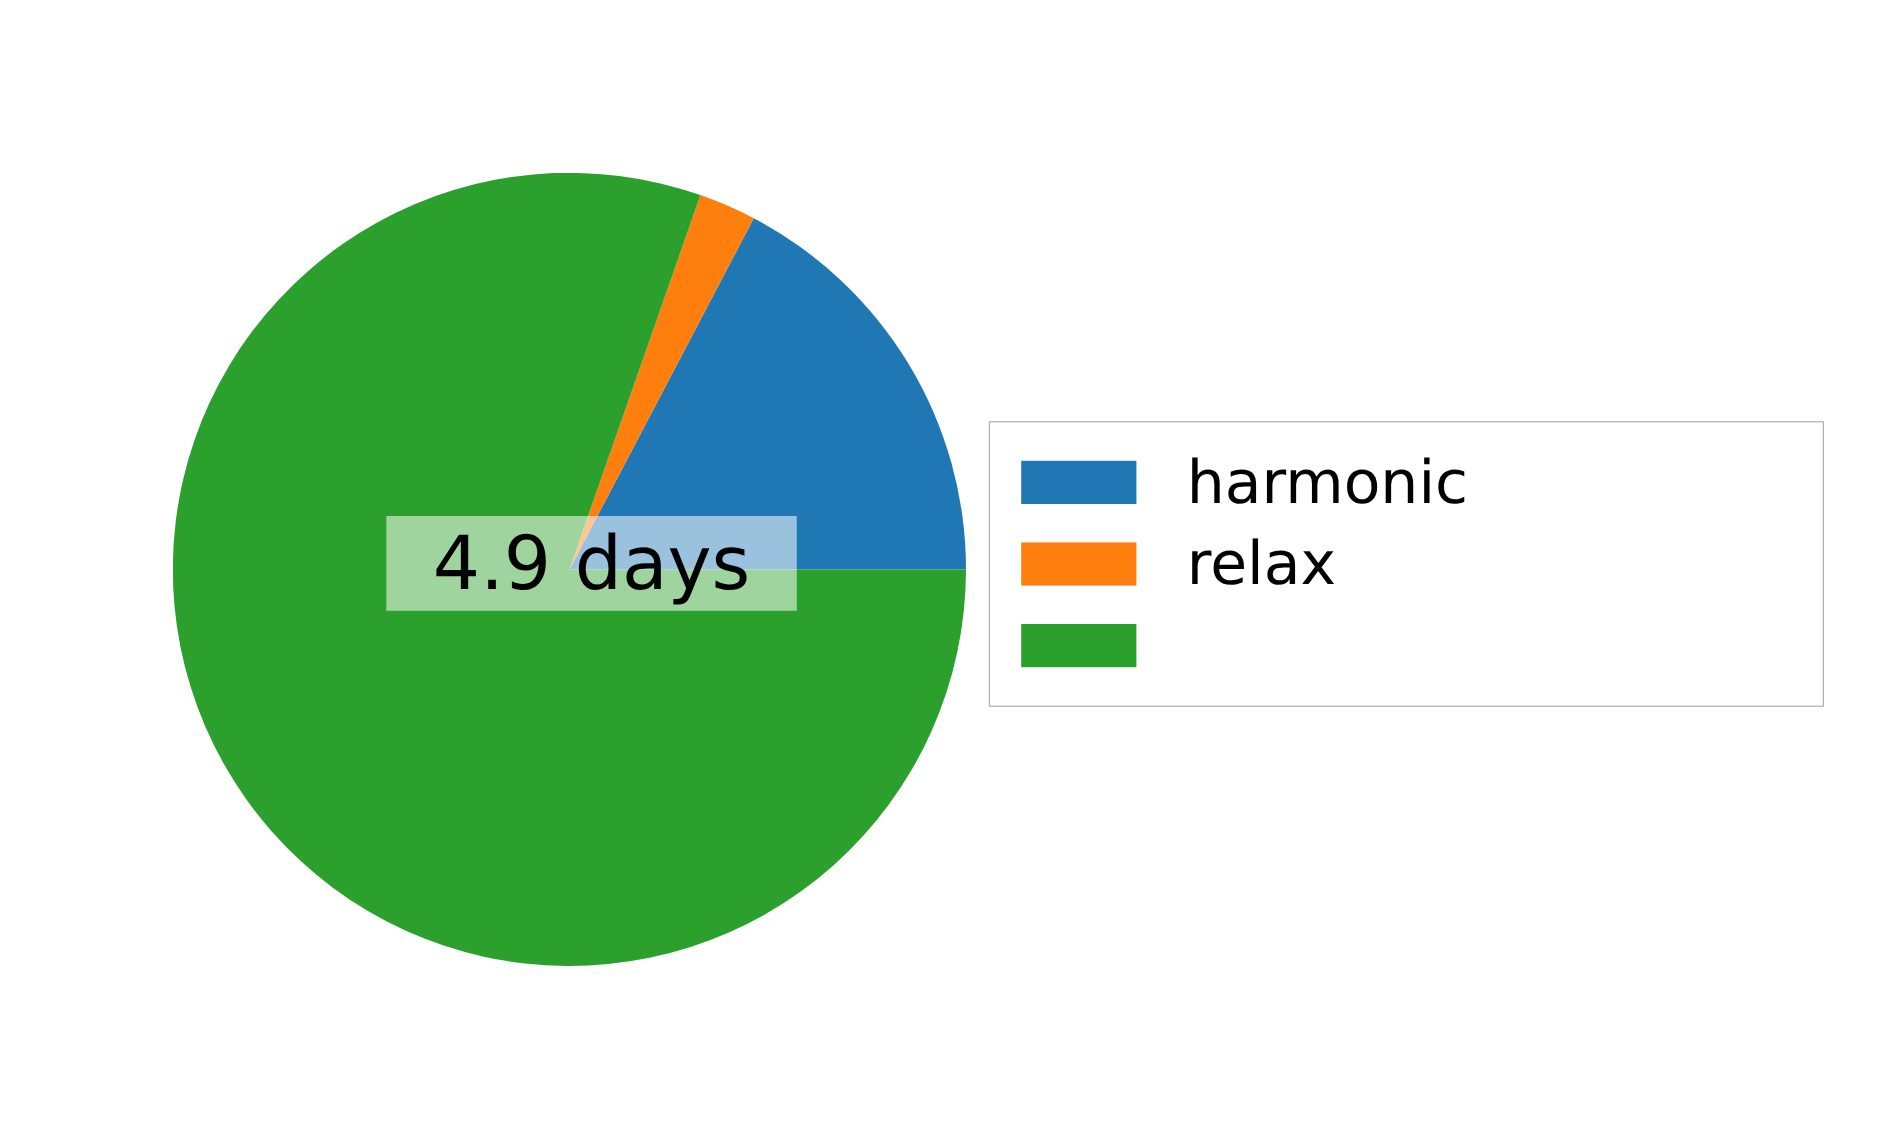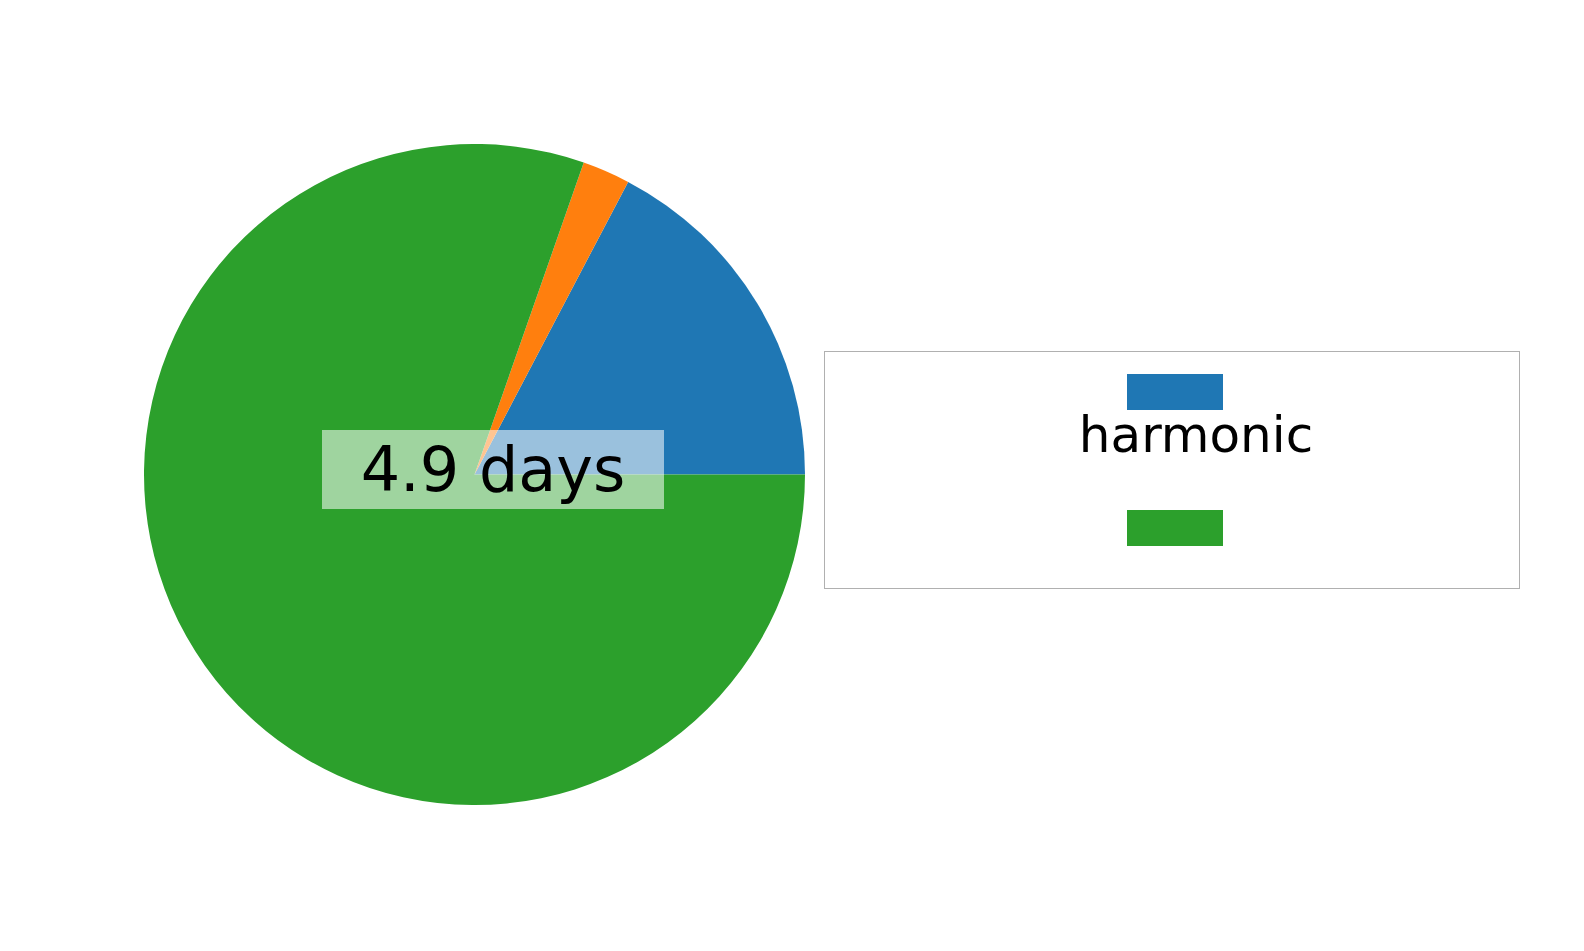--- a/index.html
+++ b/index.html
@@ -60,21 +60,20 @@
     box-sizing: border-box;
     padding: 22px 20px 22px 26px;
     display: flex;
     flex-direction: column;
     justify-content: space-between;
   }
   .legend-row {
     display: flex;
     align-items: center;
     height: 56px;
-    flex-direction: column;
   }
   .legend-swatch {
     width: 96px;
     height: 36px;
     flex: 0 0 auto;
   }
   .legend-text {
     margin-left: 42px;
     font-size: 50px;
     line-height: 1;
@@ -101,20 +100,24 @@
     <span id="center-label-text">4.9 days</span>
   </div>
 
   <div id="legend">
 
     <div class="legend-row">
       <span class="legend-swatch" id="sw0" style="background: rgb(31, 119, 180);"></span>
       <span class="legend-text">harmonic</span>
     </div>
 
+    <div class="legend-row">
+      <span class="legend-swatch" id="sw1" style="background: rgb(255, 127, 14);"></span>
+      <span class="legend-text">relax</span>
+    </div>
 
     <div class="legend-row">
       <span class="legend-swatch" id="sw2" style="background: rgb(44, 160, 44);"></span>
     </div>
 
   </div>
 
 </div>
 
 </body></html>

